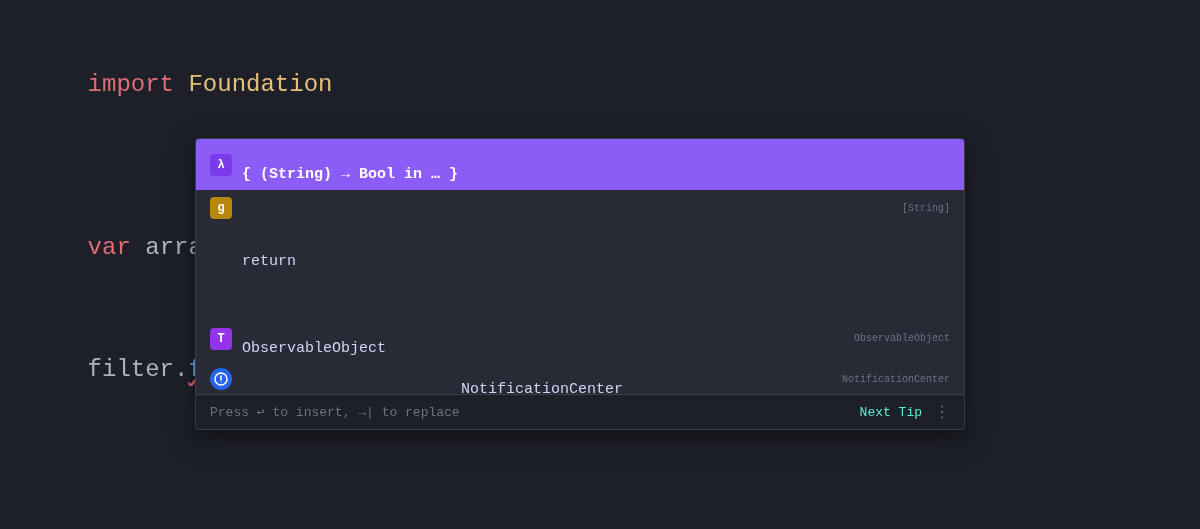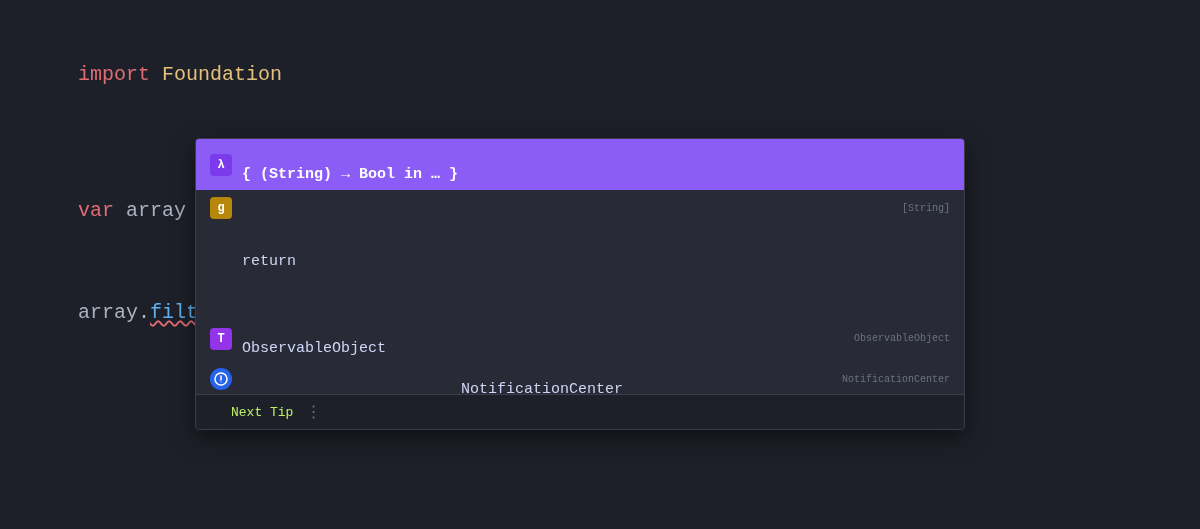--- a/index.html
+++ b/index.html
@@ -13,21 +13,21 @@
       position: relative;
     }
 
     .editor-area {
       padding: 24px 30px;
       position: relative;
     }
 
     .code-line {
       line-height: 1.7;
-      font-size: 20px;
+      font-size: 24px;
       white-space: pre;
       color: #abb2bf;
     }
 
     .keyword {
       color: #e06c75;
     }
 
     .module-name {
       color: #e5c07b;
@@ -140,21 +140,21 @@
       border-top: 1px solid #3a3c4a;
       font-size: 13px;
       color: #6b7280;
     }
 
     .footer-tip-text {
       flex: 1;
     }
 
     .footer-next-tip {
-      color: #bef264;
+      color: #5eead4;
       cursor: pointer;
       margin-left: 21px;
     }
 
     .footer-more-icon {
       color: #6b7280;
       cursor: pointer;
       font-size: 16px;
       margin-left: 12px;
     }
@@ -178,21 +178,21 @@
     <span class="keyword">import</span><span> </span><span class="module-name">Foundation</span>
   </div>
 
   <div class="code-line">&nbsp;</div>
 
   <div class="code-line">
     <span class="keyword">var</span><span> array = [</span><span class="string">"One"</span><span>, </span><span class="string">"Two"</span><span>, </span><span class="string">"Three"</span><span>]</span>
   </div>
 
   <div class="code-line">
-    <span>array.</span><span class="squiggly-underline method-name">filter</span><span> {</span><span class="cursor"></span>
+    <span>filter.</span><span class="squiggly-underline method-name">filter</span><span> {</span><span class="cursor"></span>
   </div>
 
   <div class="autocomplete-dropdown">
 
     <div class="autocomplete-item selected">
       <span class="item-icon icon-lambda">λ</span>
       <span class="item-label item-label-bold">{ (String) → Bool in … }</span>
     </div>
 
     <div class="autocomplete-item">
@@ -222,19 +222,20 @@
           <circle cx="7" cy="7" r="6" stroke="white" stroke-width="1.5"></circle>
           <path d="M7 4v4" stroke="white" stroke-width="1.5" stroke-linecap="round"></path>
           <circle cx="7" cy="10" r="0.5" fill="white"></circle>
         </svg>
       </span>
       <span class="item-label">NotificationCenter</span>
       <span class="item-type">NotificationCenter</span>
     </div>
 
     <div class="autocomplete-footer">
+      <span class="footer-tip-text">Press ↩ to insert, →| to replace</span>
       <span class="footer-next-tip">Next Tip</span>
       <span class="footer-more-icon">⋮</span>
     </div>
 
   </div>
 
 </div>
 
 </body></html>

